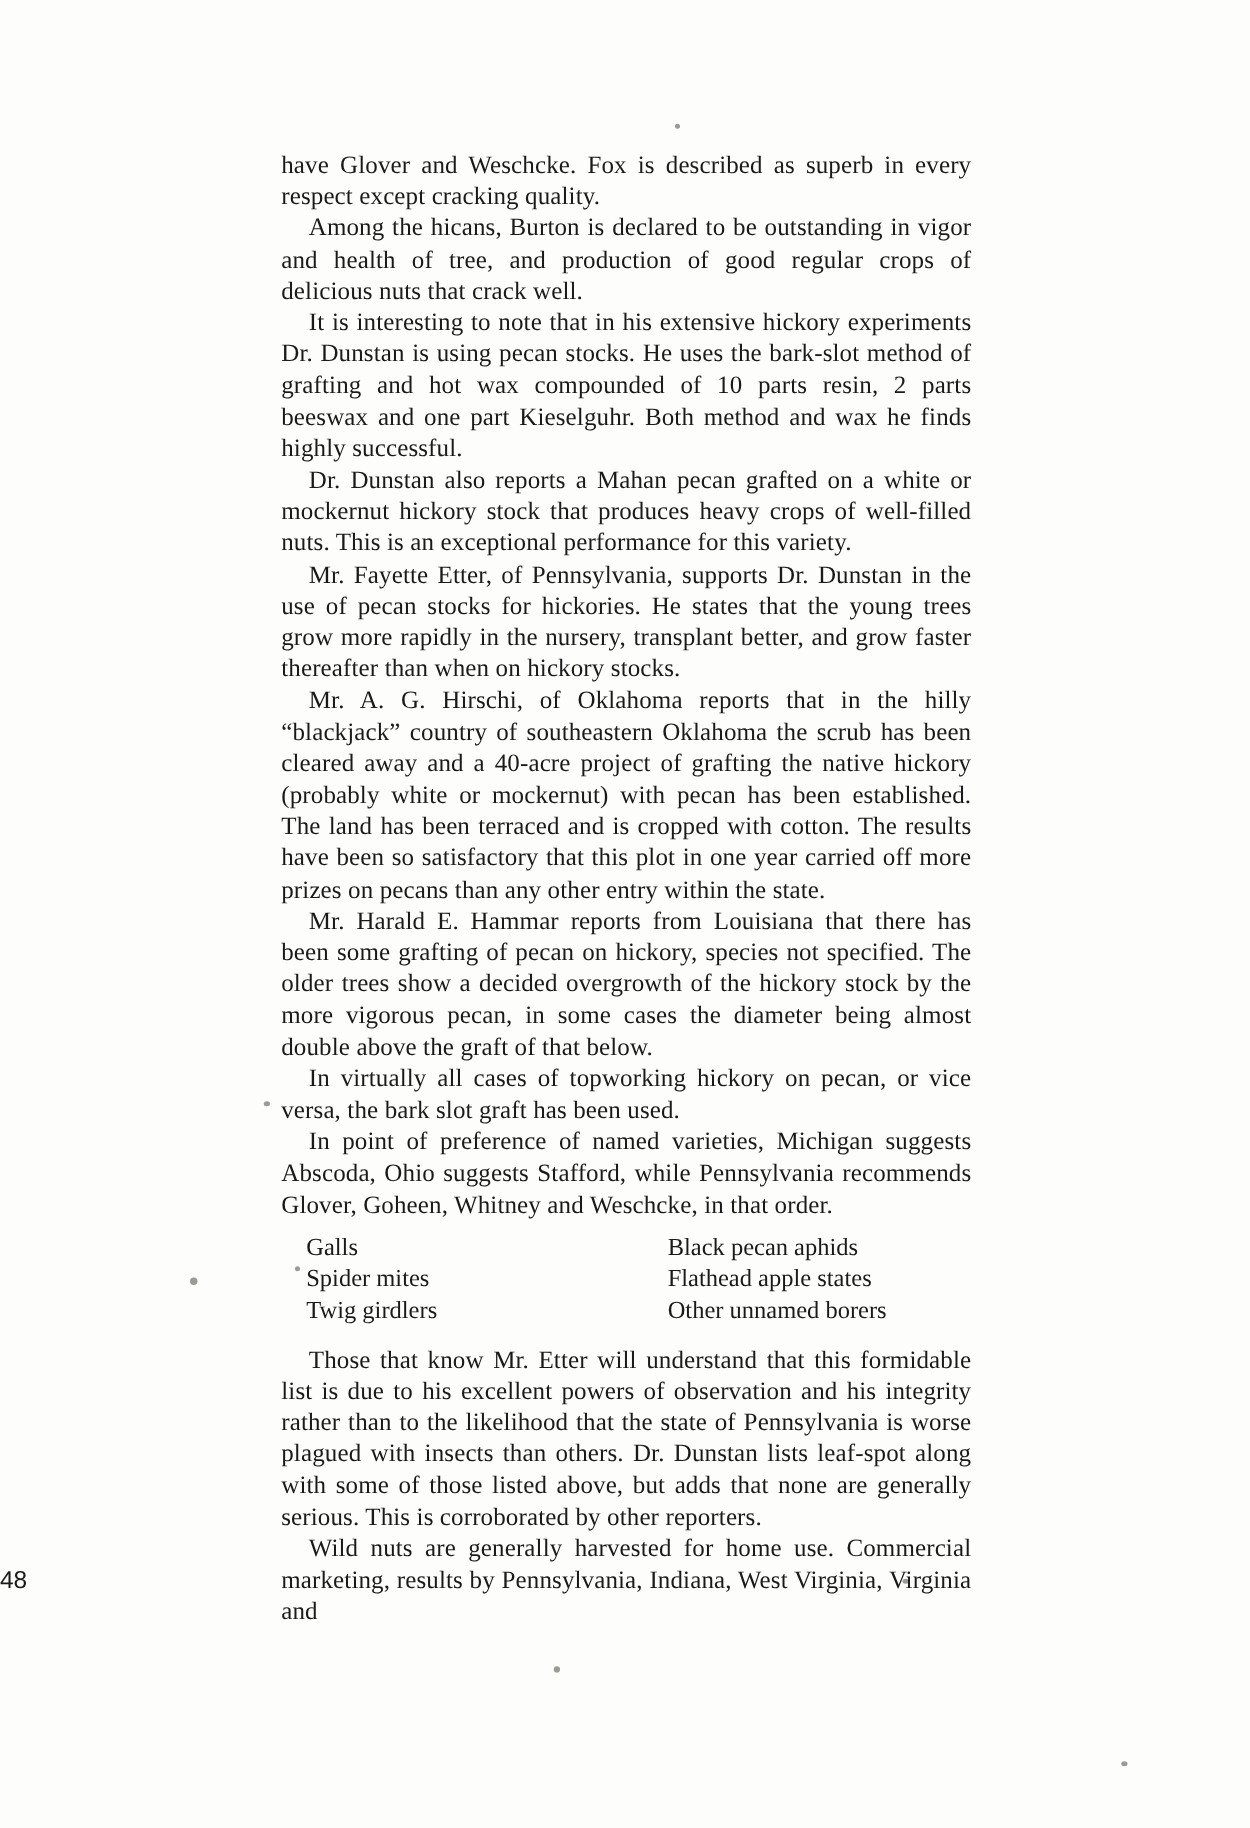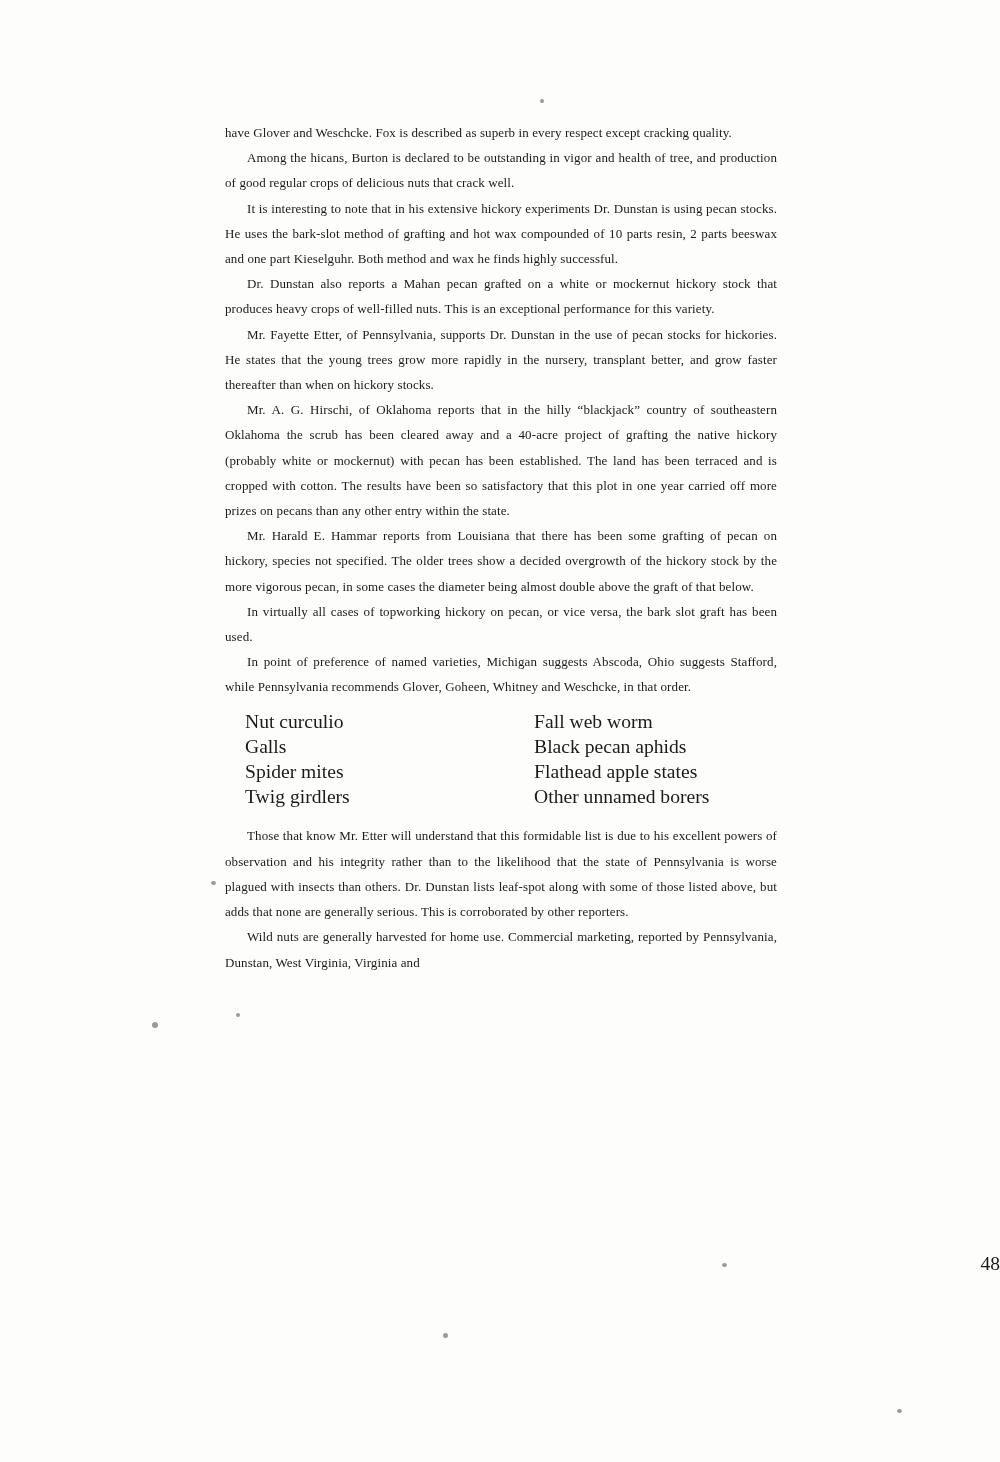--- a/index.html
+++ b/index.html
@@ -25,21 +25,21 @@
   .textblock {
     position: absolute;
     left: 225px;
     top: 120px;
     width: 552px;
   }
   p.para {
     margin: 0;
     text-align: justify;
     text-justify: inter-word;
-    font-size: 13px;
+    font-size: 20px;
     line-height: 25.2px;
     text-indent: 22px;
     letter-spacing: 0.1px;
   }
   p.para.first {
     text-indent: 0;
   }
   table.pestlist {
     margin: 9px 0 0 0;
     border-collapse: collapse;
@@ -59,23 +59,23 @@
     width: 44%;
   }
   .gap {
     height: 14px;
   }
   .pagenum {
     position: absolute;
     top: 1253px;
     left: 0;
     width: 1000px;
-    text-align: right;
+    text-align: left;
     font-size: 19.6px;
-    font-family: Liberation Serif, serif;
+    font-family: Liberation Sans, sans-serif;
   }
   .speck {
     position: absolute;
     background: #7a7a72;
     border-radius: 50%;
     opacity: 0.75;
   }
   .speck.s1 { left: 540px; top: 99px;  width: 4px; height: 4px; }
   .speck.s2 { left: 211px; top: 881px; width: 5px; height: 4px; }
   .speck.s3 { left: 152px; top: 1022px; width: 6px; height: 6px; }
@@ -105,40 +105,36 @@
     <p class="para">Dr. Dunstan also reports a Mahan pecan grafted on a white or mockernut hickory stock that produces heavy crops of well-filled nuts. This is an exceptional performance for this variety.</p>
     <p class="para">Mr. Fayette Etter, of Pennsylvania, supports Dr. Dunstan in the use of pecan stocks for hickories. He states that the young trees grow more rapidly in the nursery, transplant better, and grow faster thereafter than when on hickory stocks.</p>
     <p class="para">Mr. A. G. Hirschi, of Oklahoma reports that in the hilly “blackjack” country of southeastern Oklahoma the scrub has been cleared away and a 40-acre project of grafting the native hickory (probably white or mockernut) with pecan has been established. The land has been terraced and is cropped with cotton. The results have been so satisfactory that this plot in one year carried off more prizes on pecans than any other entry within the state.</p>
     <p class="para">Mr. Harald E. Hammar reports from Louisiana that there has been some grafting of pecan on hickory, species not specified. The older trees show a decided overgrowth of the hickory stock by the more vigorous pecan, in some cases the diameter being almost double above the graft of that below.</p>
     <p class="para">In virtually all cases of topworking hickory on pecan, or vice versa, the bark slot graft has been used.</p>
     <p class="para">In point of preference of named varieties, Michigan suggests Abscoda, Ohio suggests Stafford, while Pennsylvania recommends Glover, Goheen, Whitney and Weschcke, in that order.</p>
 
     <table class="pestlist">
       <tbody>
         <tr>
-          <td class="col1">Nut curculio</td>
-          <td class="col2">Fall web worm</td>
-        </tr>
-        <tr>
           <td class="col1">Galls</td>
           <td class="col2">Black pecan aphids</td>
         </tr>
         <tr>
           <td class="col1">Spider mites</td>
           <td class="col2">Flathead apple states</td>
         </tr>
         <tr>
           <td class="col1">Twig girdlers</td>
           <td class="col2">Other unnamed borers</td>
         </tr>
       </tbody>
     </table>
 
     <div class="gap"></div>
 
     <p class="para">Those that know Mr. Etter will understand that this formidable list is due to his excellent powers of observation and his integrity rather than to the likelihood that the state of Pennsylvania is worse plagued with insects than others. Dr. Dunstan lists leaf-spot along with some of those listed above, but adds that none are generally serious. This is corroborated by other reporters.</p>
-    <p class="para">Wild nuts are generally harvested for home use. Commercial marketing, reported by Pennsylvania, Dunstan, West Virginia, Virginia and</p>
+    <p class="para">Wild nuts are generally harvested for home use. Commercial marketing, results by Pennsylvania, Indiana, West Virginia, Virginia and</p>
 
   </div>
 
   <div class="pagenum">48</div>
 
 </div>
 
 </body></html>

